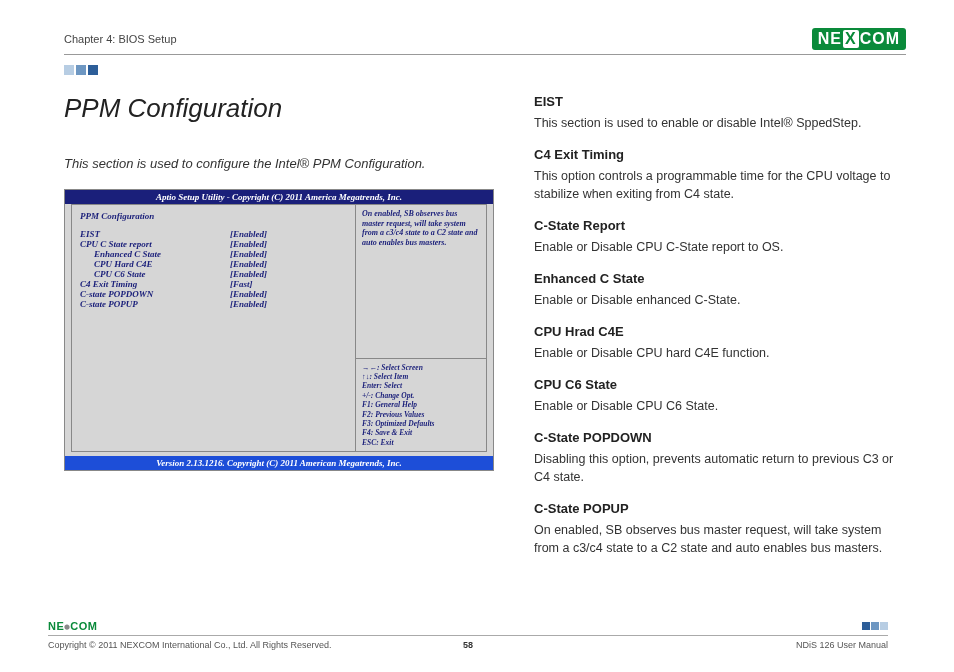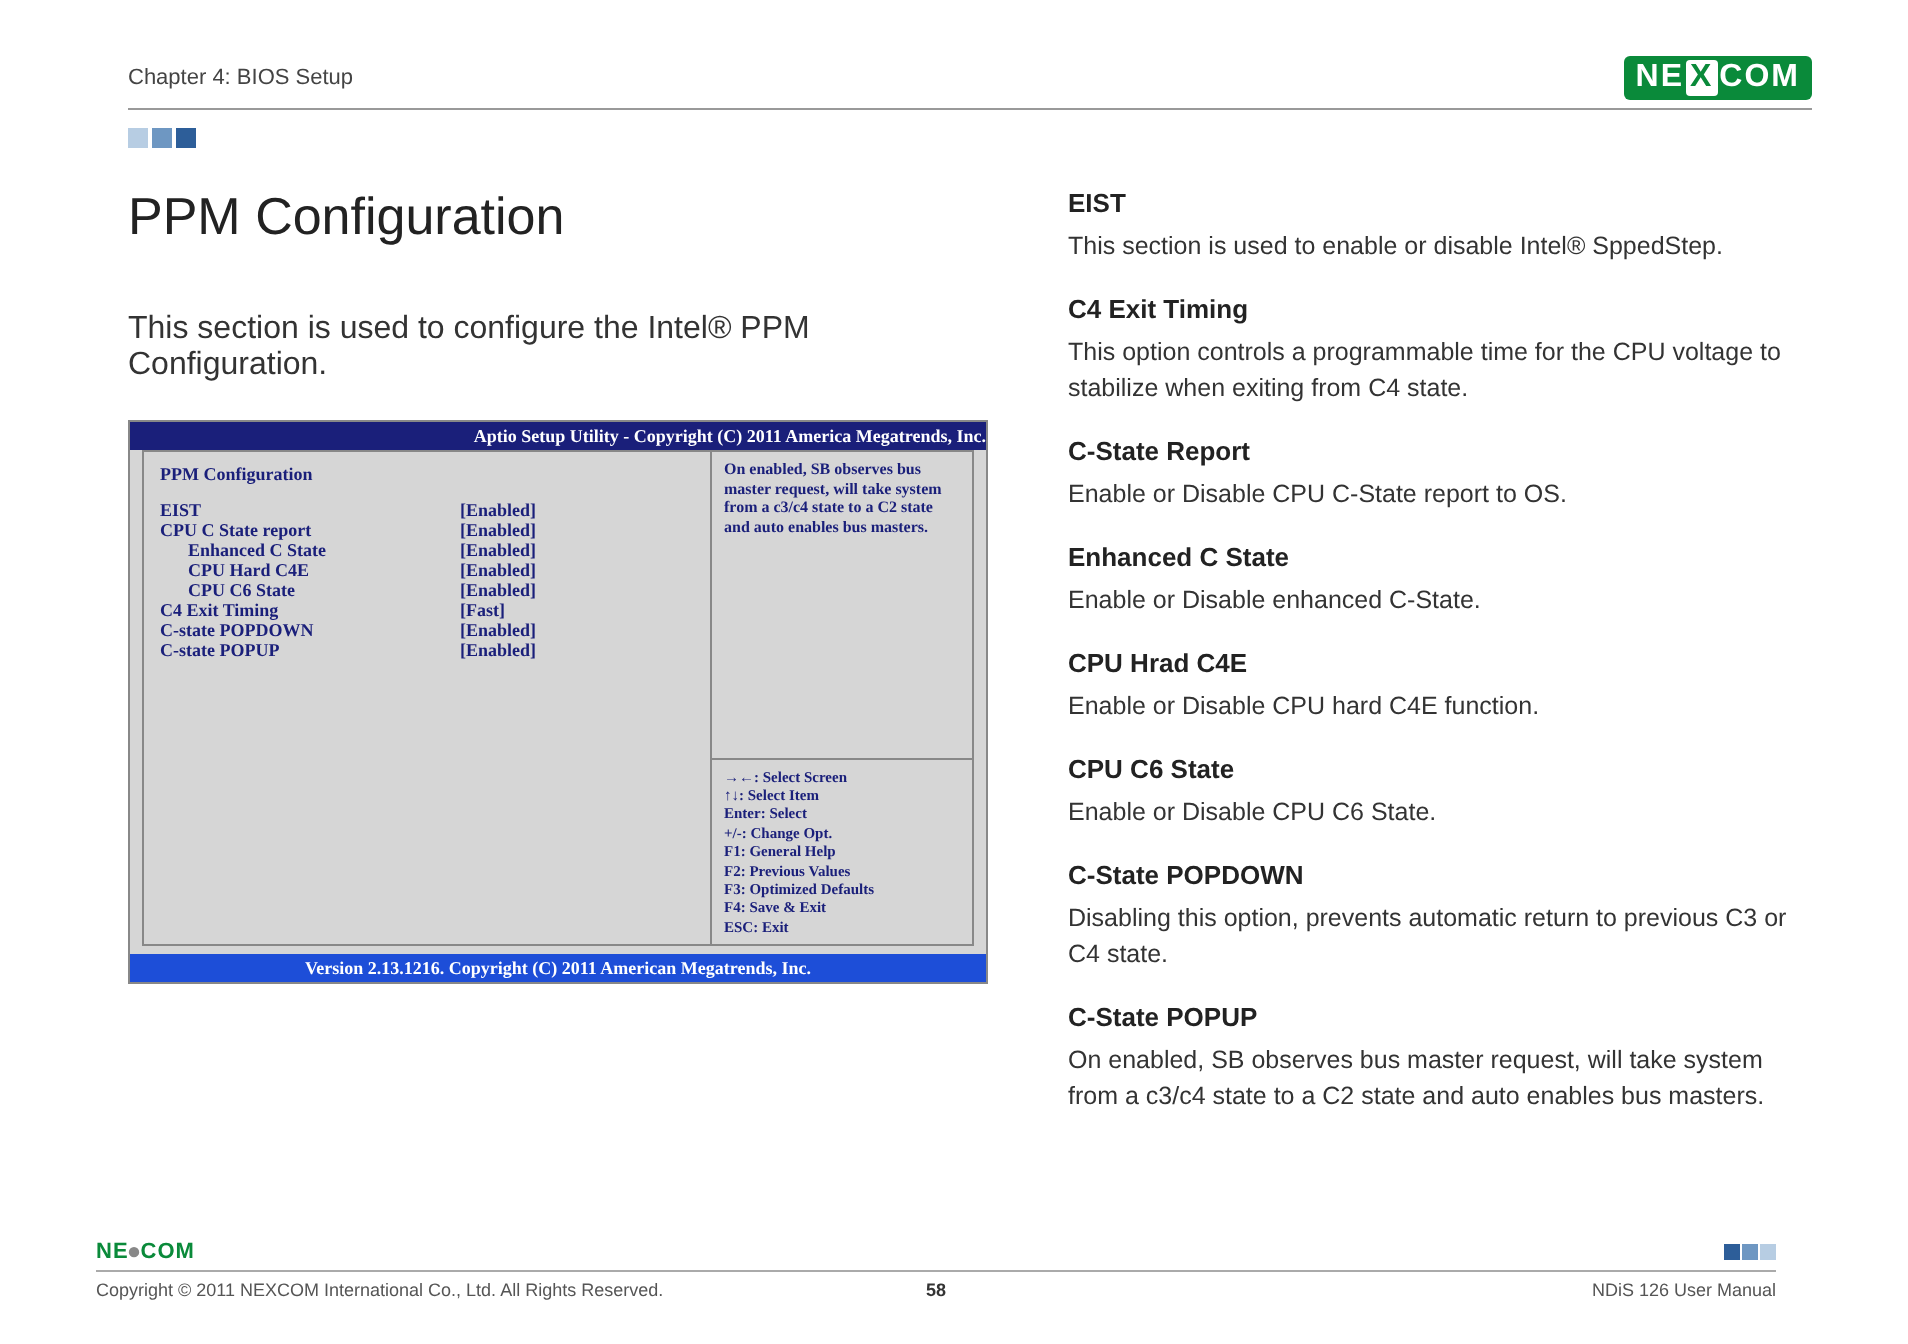--- a/index.html
+++ b/index.html
@@ -7,26 +7,26 @@
   .page { padding: 28px 48px 0 64px; }
   .header { display: flex; justify-content: space-between; align-items: center; border-bottom: 1px solid #999; padding-bottom: 4px; }
   .header-left { font-size: 11px; color: #444; }
   .logo { display: flex; align-items: center; }
   .logo-box { background:#0a8a3a; color:#fff; font-weight:700; font-family: Arial, sans-serif; font-size:16px; padding:2px 6px; border-radius:3px; letter-spacing:1px; display:flex; align-items:flex-end; }
   .logo-box .x { background:#fff; color:#0a8a3a; border-radius:2px; padding:0 2px; margin:0 1px; }
   .squares { margin-top:6px; }
   .squares span { display:inline-block; width:10px; height:10px; margin-right:2px; }
   .sq1{background:#b7cde3;} .sq2{background:#6e97c2;} .sq3{background:#2d5e99;}
   .content { display:flex; gap:40px; margin-top:14px; }
-  .col-left { width:430px; }
+  .col-left { width:430px;font-style:italic; }
   .col-right { flex:1; font-size:12.5px; line-height:1.45; }
   h1 { font-size:26px; font-weight:400; color:#222; margin-bottom:10px; }
-  .intro { font-size:16px; margin-bottom:18px;margin-top:32px; }
+  .intro { font-size:13px; margin-bottom:18px;margin-top:32px; }
   .bios { border:1px solid #888; background:#d6d6d6; font-family:"Times New Roman",serif; font-size:9px; }
-  .bios-top { background:#1a1f7a; color:#fff; text-align:right; font-weight:700; padding:2px 0; font-size:9px;}
+  .bios-top { background:#1a1f7a; color:#fff; text-align:center; font-weight:700; padding:2px 0; font-size:9px;}
   .bios-tabs { background:#d6d6d6; padding:0 8px; }
   .tab-active { display:inline-block; background:#d6d6d6; border:1px solid #888; border-bottom:none; color:#0a7a2a; font-weight:700; padding:0 6px; font-size:9px; margin-top:2px;}
   .bios-body { border:1px solid #888; margin:0 6px 4px 6px; background:#d6d6d6; display:flex; height:248px;}
   .bios-main { flex:1; padding:6px 8px; color:#1a1f7a; font-weight:700; border-right:1px solid #888; }
   .bios-main .title { color:#1a1f7a; margin-bottom:8px; }
   .bios-main .row { display:flex; }
   .bios-main .lbl { width:150px; }
   .bios-main .ind1 { padding-left:14px; }
   .bios-side { width:130px; display:flex; flex-direction:column; }
   .bios-help { flex:1; padding:4px 6px; color:#1a1f7a; font-weight:700; font-size:8px; line-height:1.2;}

